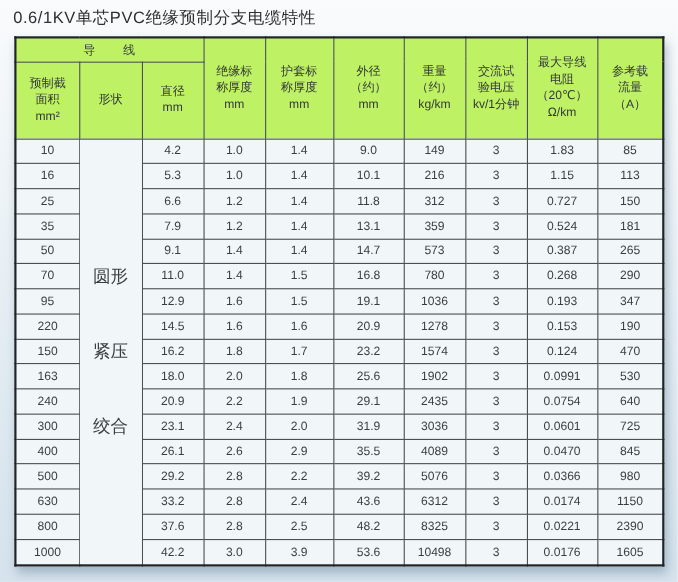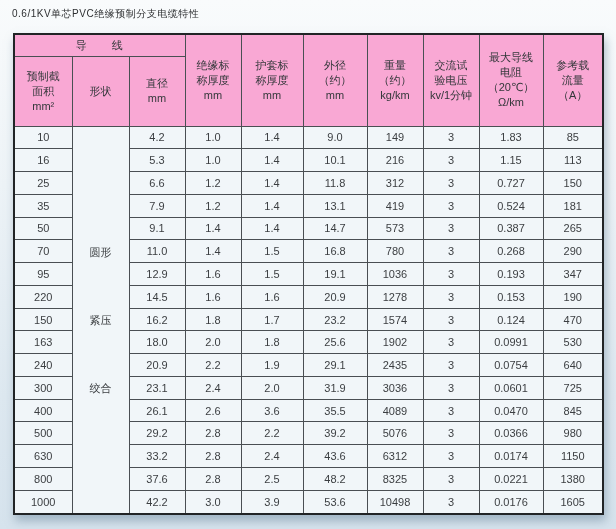--- a/index.html
+++ b/index.html
@@ -5,53 +5,53 @@
   html,body{margin:0;padding:0;}
   .page{
     position:relative;
     width:616px;height:529px;
     background:linear-gradient(180deg,#f9fbfc 0%,#edf3f7 35%,#dde8f0 75%,#d6e3ed 100%);
     font-family:"Liberation Sans","DejaVu Sans",sans-serif;
     overflow:hidden;
   }
   .title{
     position:absolute;left:12px;top:7px;
-    font-size:10px;color:#2d2f31;letter-spacing:0.5px;
+    font-size:15px;color:#2d2f31;letter-spacing:0.5px;
   }
   table.spec{
     position:absolute;left:13px;top:33px;
     width:589px;height:482px;
     border-collapse:collapse;table-layout:fixed;
     background:#f1f6f9;
     border:2px solid #212426;
     box-shadow:2px 6px 9px rgba(105,133,155,0.5);
   }
   table.spec th,table.spec td{
     border:1px solid #4a4f53;
     padding:0;margin:0;
     text-align:center;vertical-align:middle;
   }
   table.spec th{
-    background:#f9a8d4;
+    background:#bef264;
     font-weight:normal;
     font-size:11px;color:#33373a;
   }
   tr.tier1{height:22px;}
   tr.tier2{height:70px;}
   .group-th{white-space:pre;letter-spacing:1px;}
   .hl{line-height:15px;}
   table.spec td{
     font-size:11px;color:#3b3e41;
     background:#f1f6f9;
   }
   td.shape-cell{position:relative;}
   .shape-label{
     position:absolute;left:0;right:0;
     transform:translateY(-50%);
-    font-size:11px;color:#3b3e41;text-align:center;
+    font-size:16px;color:#3b3e41;text-align:center;
   }
 </style>
 </head>
 <body>
 
 <div class="page">
   <div class="title">0.6/1KV单芯PVC绝缘预制分支电缆特性</div>
 
   <table class="spec">
     <colgroup>
@@ -159,21 +159,21 @@
           <td>3</td>
           <td>0.727</td>
           <td>150</td>
         </tr>
         <tr>
           <td>35</td>
           <td>7.9</td>
           <td>1.2</td>
           <td>1.4</td>
           <td>13.1</td>
-          <td>419</td>
+          <td>359</td>
           <td>3</td>
           <td>0.524</td>
           <td>181</td>
         </tr>
         <tr>
           <td>50</td>
           <td>9.1</td>
           <td>1.4</td>
           <td>1.4</td>
           <td>14.7</td>
@@ -256,21 +256,21 @@
           <td>31.9</td>
           <td>3036</td>
           <td>3</td>
           <td>0.0601</td>
           <td>725</td>
         </tr>
         <tr>
           <td>400</td>
           <td>26.1</td>
           <td>2.6</td>
-          <td>3.6</td>
+          <td>2.9</td>
           <td>35.5</td>
           <td>4089</td>
           <td>3</td>
           <td>0.0470</td>
           <td>845</td>
         </tr>
         <tr>
           <td>500</td>
           <td>29.2</td>
           <td>2.8</td>
@@ -294,21 +294,21 @@
         </tr>
         <tr>
           <td>800</td>
           <td>37.6</td>
           <td>2.8</td>
           <td>2.5</td>
           <td>48.2</td>
           <td>8325</td>
           <td>3</td>
           <td>0.0221</td>
-          <td>1380</td>
+          <td>2390</td>
         </tr>
         <tr>
           <td>1000</td>
           <td>42.2</td>
           <td>3.0</td>
           <td>3.9</td>
           <td>53.6</td>
           <td>10498</td>
           <td>3</td>
           <td>0.0176</td>

